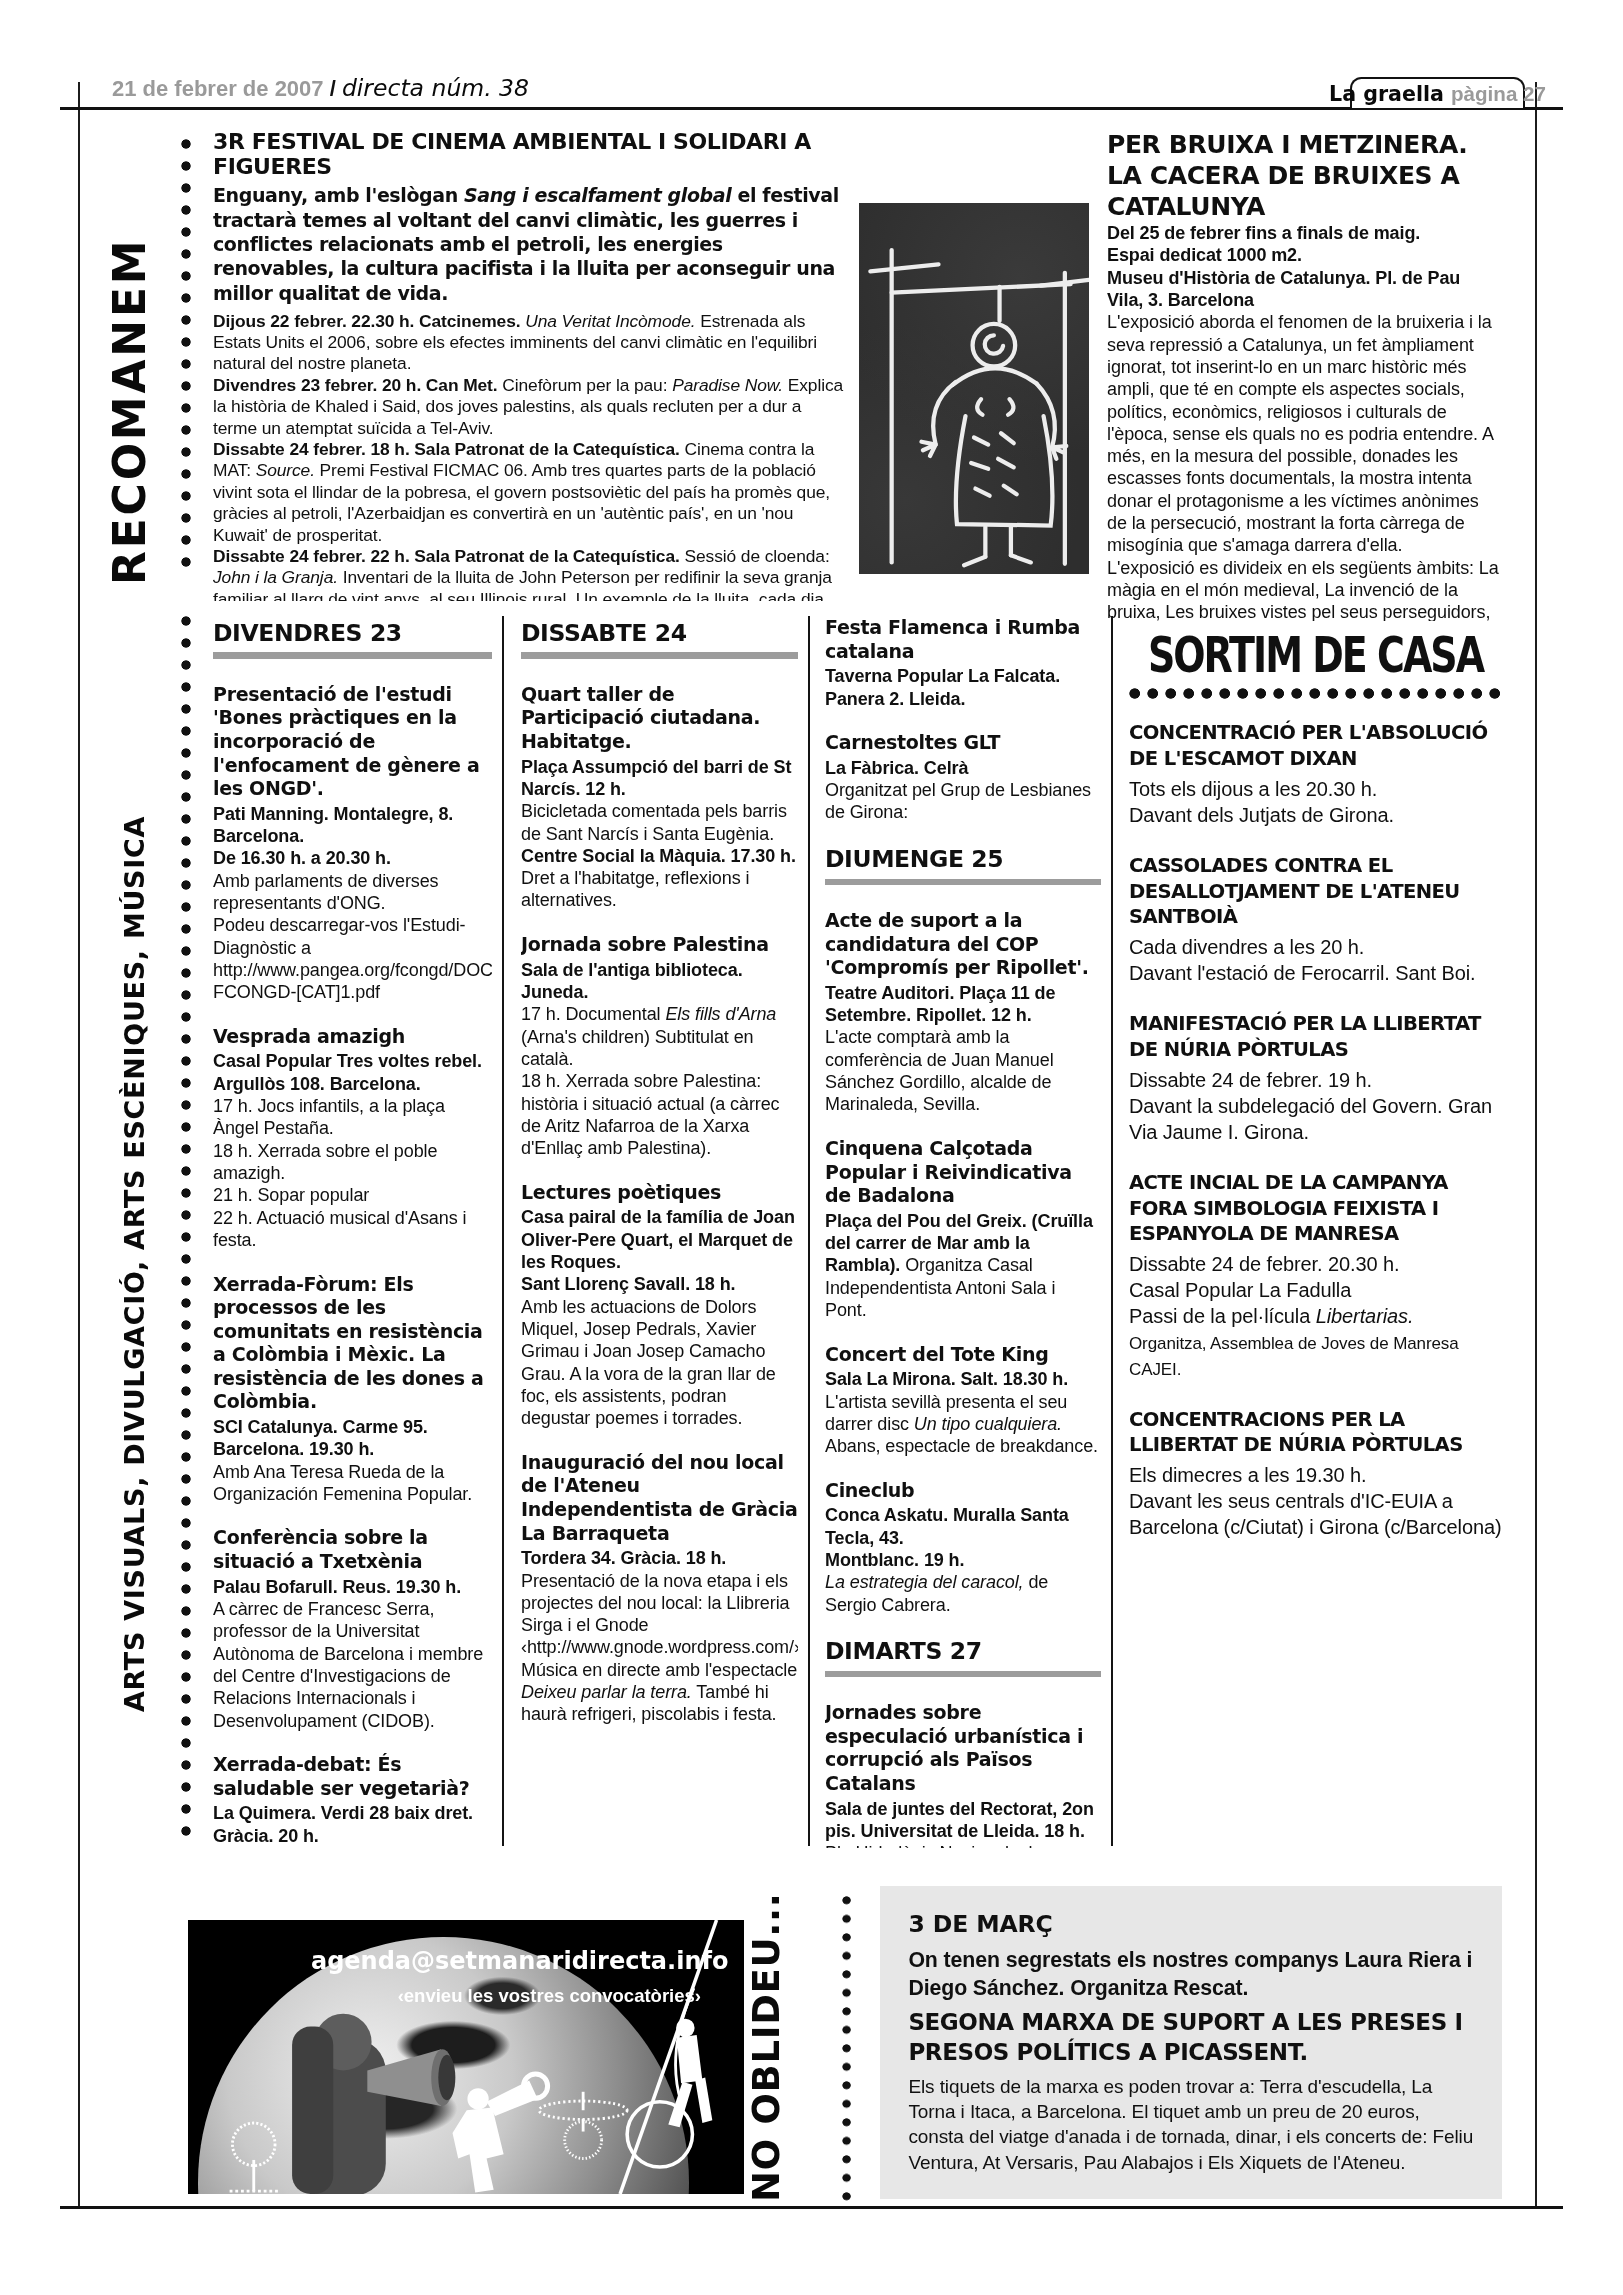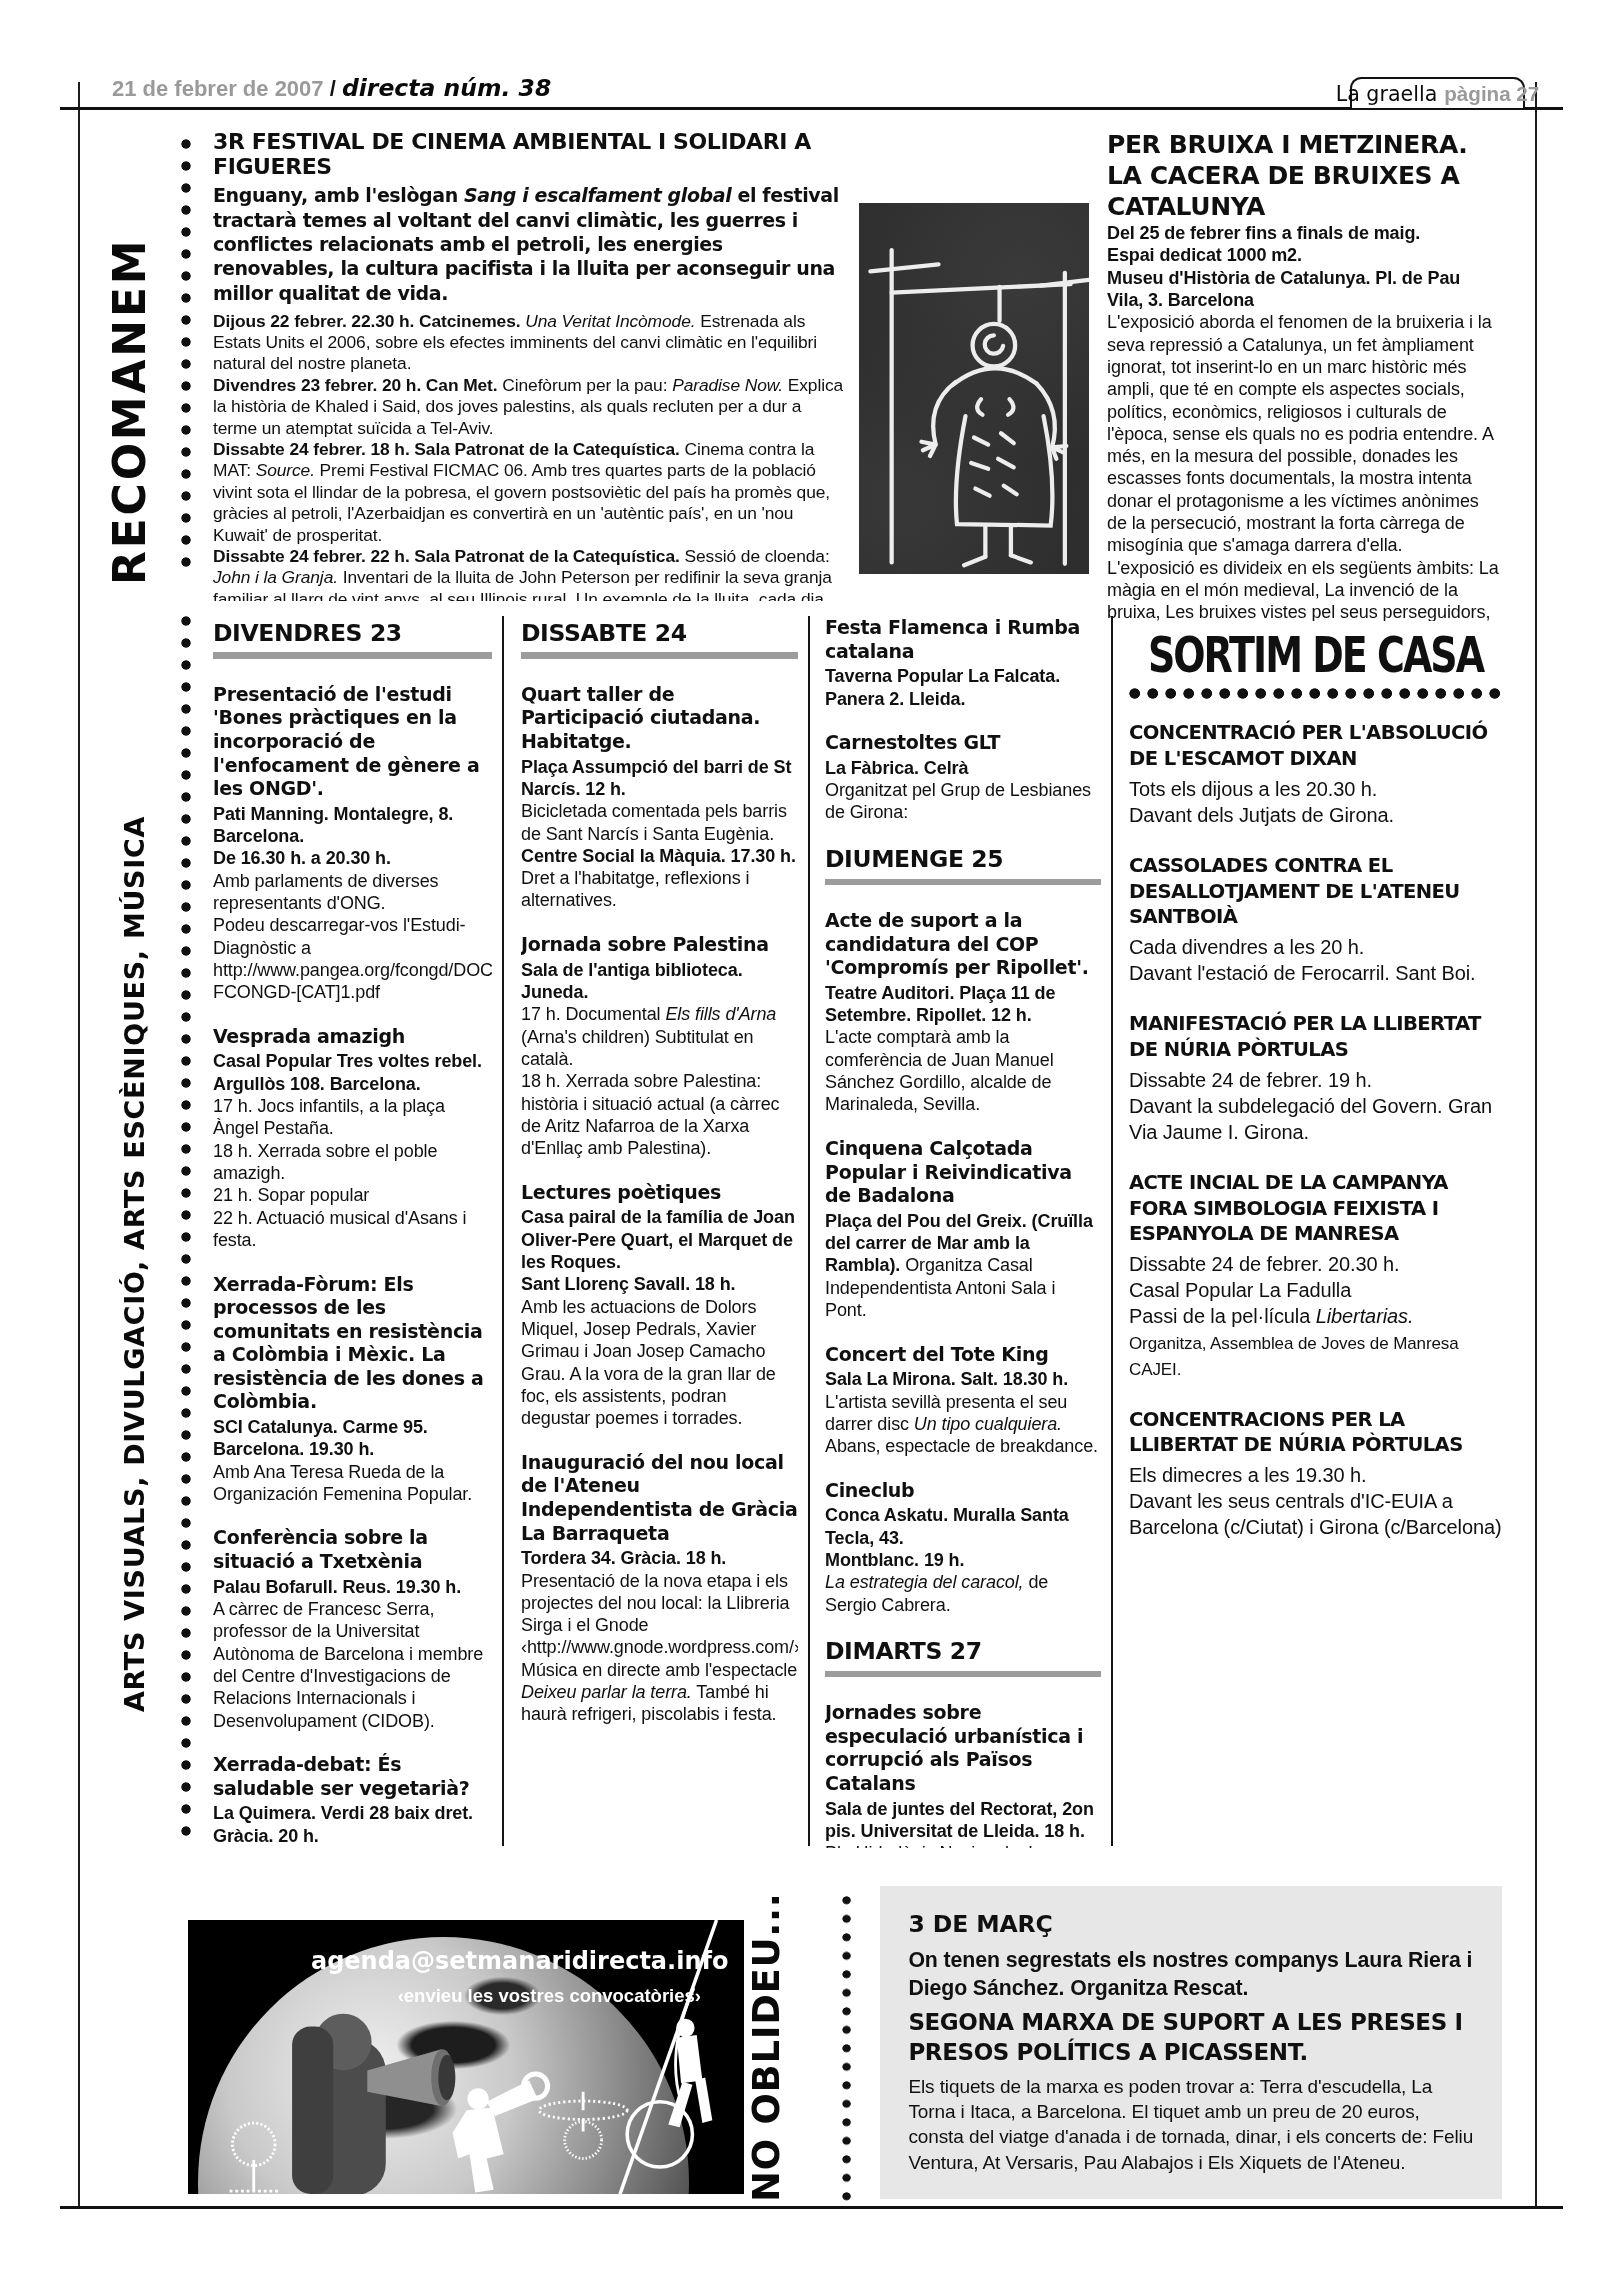--- a/index.html
+++ b/index.html
@@ -11,25 +11,25 @@
   #vrule-left{left:78px;top:82px;height:2126px;}
   #vrule-right{left:1535px;top:82px;height:2126px;}
   .hrule{position:absolute;left:60px;width:1503px;height:2.8px;background:#111;}
   #hrule-top{top:107px;}
   #hrule-bottom{top:2206px;}
 
   
   .masthead{position:absolute;left:112px;top:74px;font-size:22px;white-space:nowrap;}
   .masthead .date{color:#9a9a9a;font-weight:bold;}
   .masthead .slash{color:#111;font-weight:bold;}
-  .masthead .paper{font-family:"DejaVu Sans",sans-serif;font-weight:bold;font-style:italic;color:#0a0a0a;font-size:23.5px;}
+  .masthead .paper{font-family:"DejaVu Sans",sans-serif;font-weight:normal;font-style:italic;color:#0a0a0a;font-size:23.5px;}
   .tab{position:absolute;left:1350px;top:77px;width:171px;height:29px;background:#fff;
        border:2.1px solid #111;border-bottom:none;border-radius:11.4px 11.4px 0 0;
        display:flex;align-items:center;justify-content:center;white-space:nowrap;font-size:20.6px;}
-  .tab .t1{font-family:"DejaVu Sans",sans-serif;font-weight:normal;color:#0a0a0a;margin-right:7px;}
+  .tab .t1{font-family:"DejaVu Sans",sans-serif;font-weight:bold;color:#0a0a0a;margin-right:7px;}
   .tab .t2{color:#9a9a9a;font-weight:bold;}
 
   
   .vlabel{position:absolute;writing-mode:vertical-rl;transform:rotate(180deg);
           font-family:"DejaVu Sans",sans-serif;font-weight:bold;color:#0a0a0a;
           white-space:nowrap;text-align:center;}
   #lab-rec{left:104px;top:235px;height:353px;font-size:44px;letter-spacing:2.8px;}
   #lab-arts{left:119px;top:768px;height:992px;font-size:27px;letter-spacing:0.7px;}
   #lab-nob{left:745px;top:1900px;height:302px;font-size:37px;letter-spacing:0.7px;}
 

